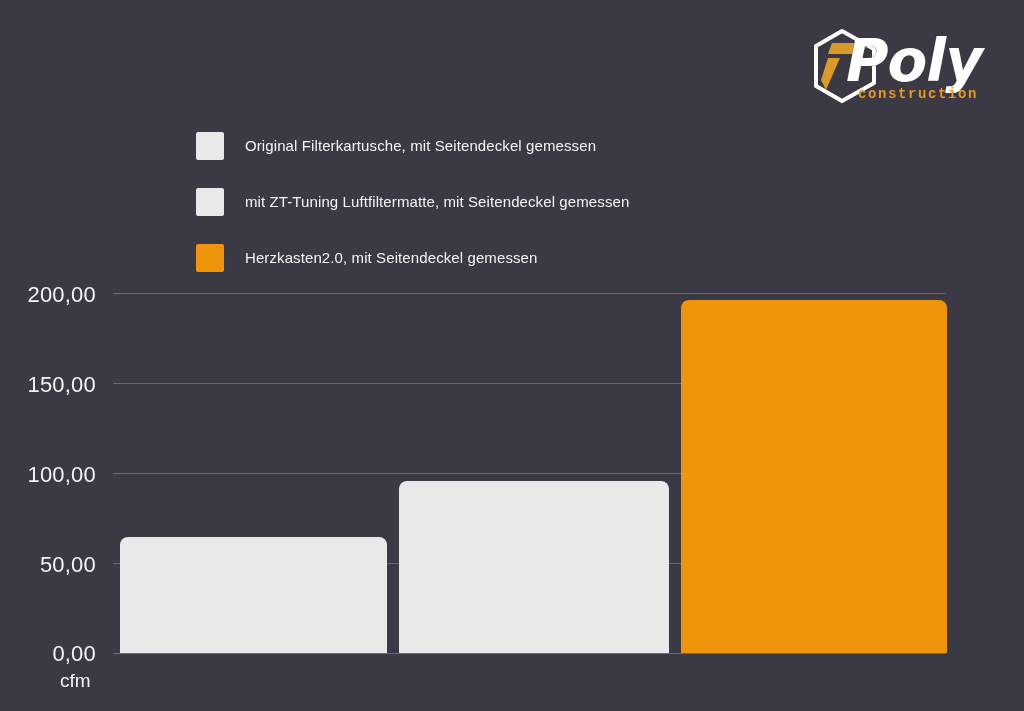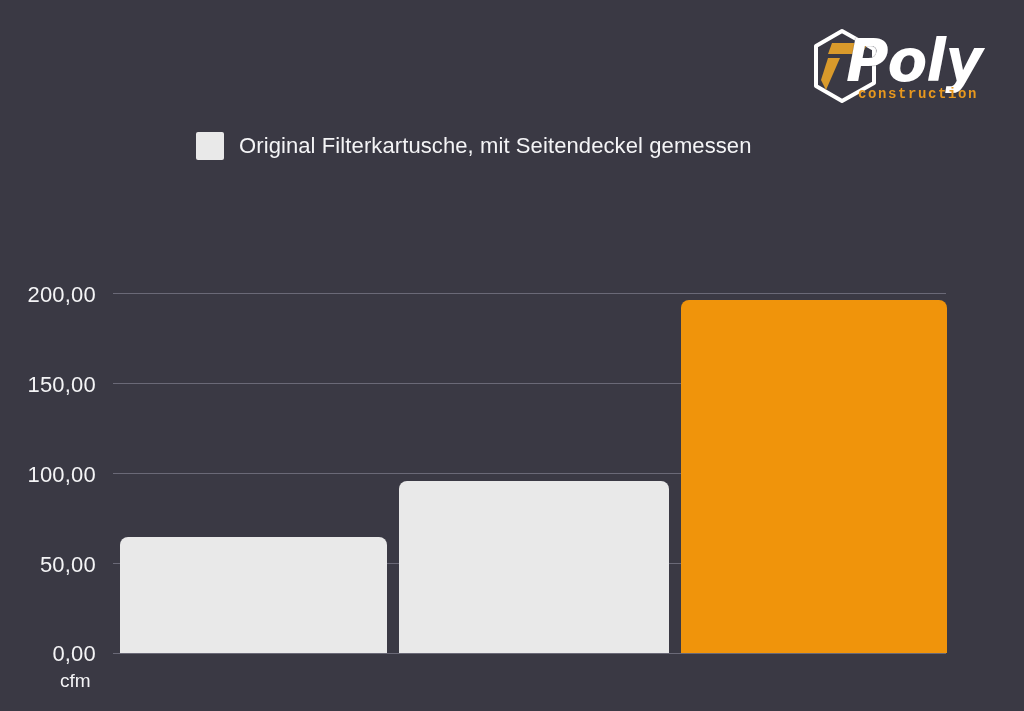--- a/index.html
+++ b/index.html
@@ -69,22 +69,22 @@
     height: 28px;
     margin-bottom: 28px;
   }
   .legend-swatch {
     width: 28px;
     height: 28px;
     flex: 0 0 28px;
     border-radius: 2px;
   }
   .legend-label {
-    margin-left: 15px;
-    font-size: 22px;
+    margin-left: 21px;
+    font-size: 15px;
     line-height: 28px;
     color: #f4f4f6;
     white-space: nowrap;
     letter-spacing: 0.1px;
   }
 
   
   #plot {
     position: absolute;
     left: 0;
@@ -141,21 +141,29 @@
   <div id="logo-sub">construction</div>
 </div>
 
 <div id="legend">
 
   <div class="legend-row">
     <span class="legend-swatch" style="background:#e9e9e9"></span>
     <span class="legend-label">Original Filterkartusche, mit Seitendeckel gemessen</span>
   </div>
 
+  <div class="legend-row">
+    <span class="legend-swatch" style="background:#e9e9e9"></span>
+    <span class="legend-label">mit ZT-Tuning Luftfiltermatte, mit Seitendeckel gemessen</span>
+  </div>
 
+  <div class="legend-row">
+    <span class="legend-swatch" style="background:#f0940b"></span>
+    <span class="legend-label">Herzkasten2.0, mit Seitendeckel gemessen</span>
+  </div>
 
 </div>
 
 <div id="plot">
 
   <div class="gridline" style="top:293px"></div>
   <div class="gridline" style="top:383px"></div>
   <div class="gridline" style="top:473px"></div>
   <div class="gridline" style="top:563px"></div>
   <div class="axis-zero" style="top:653px"></div>

